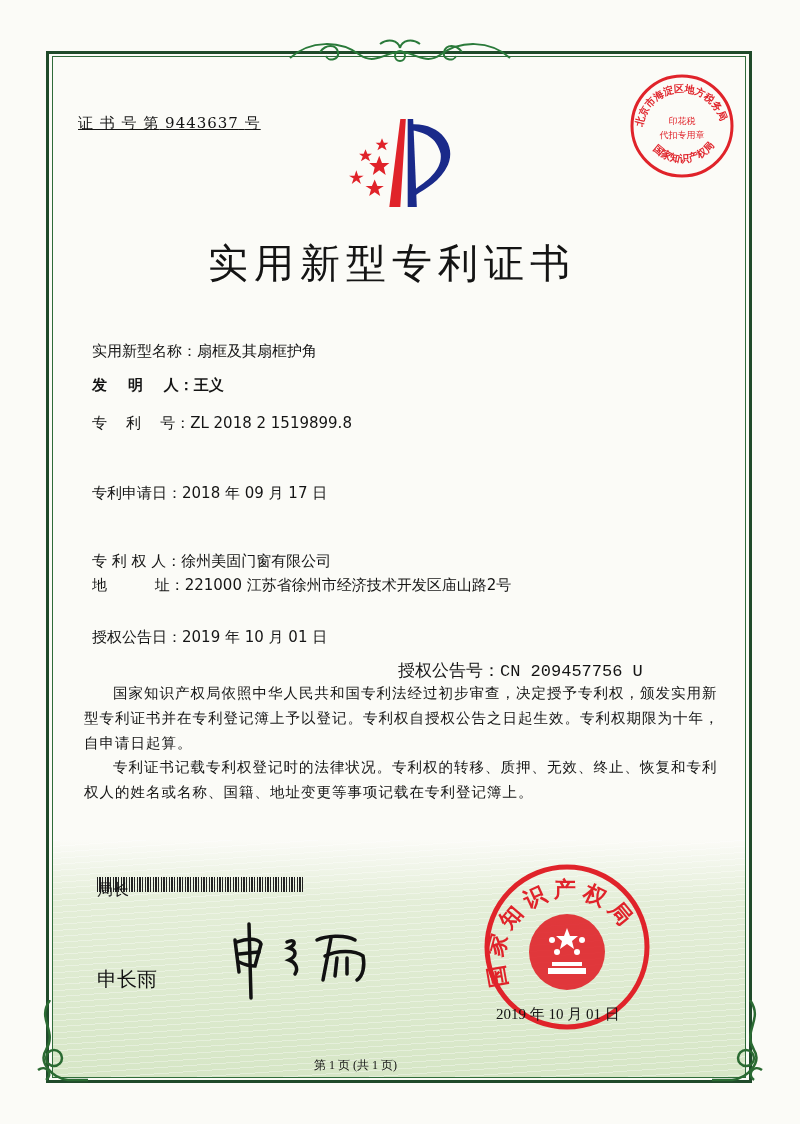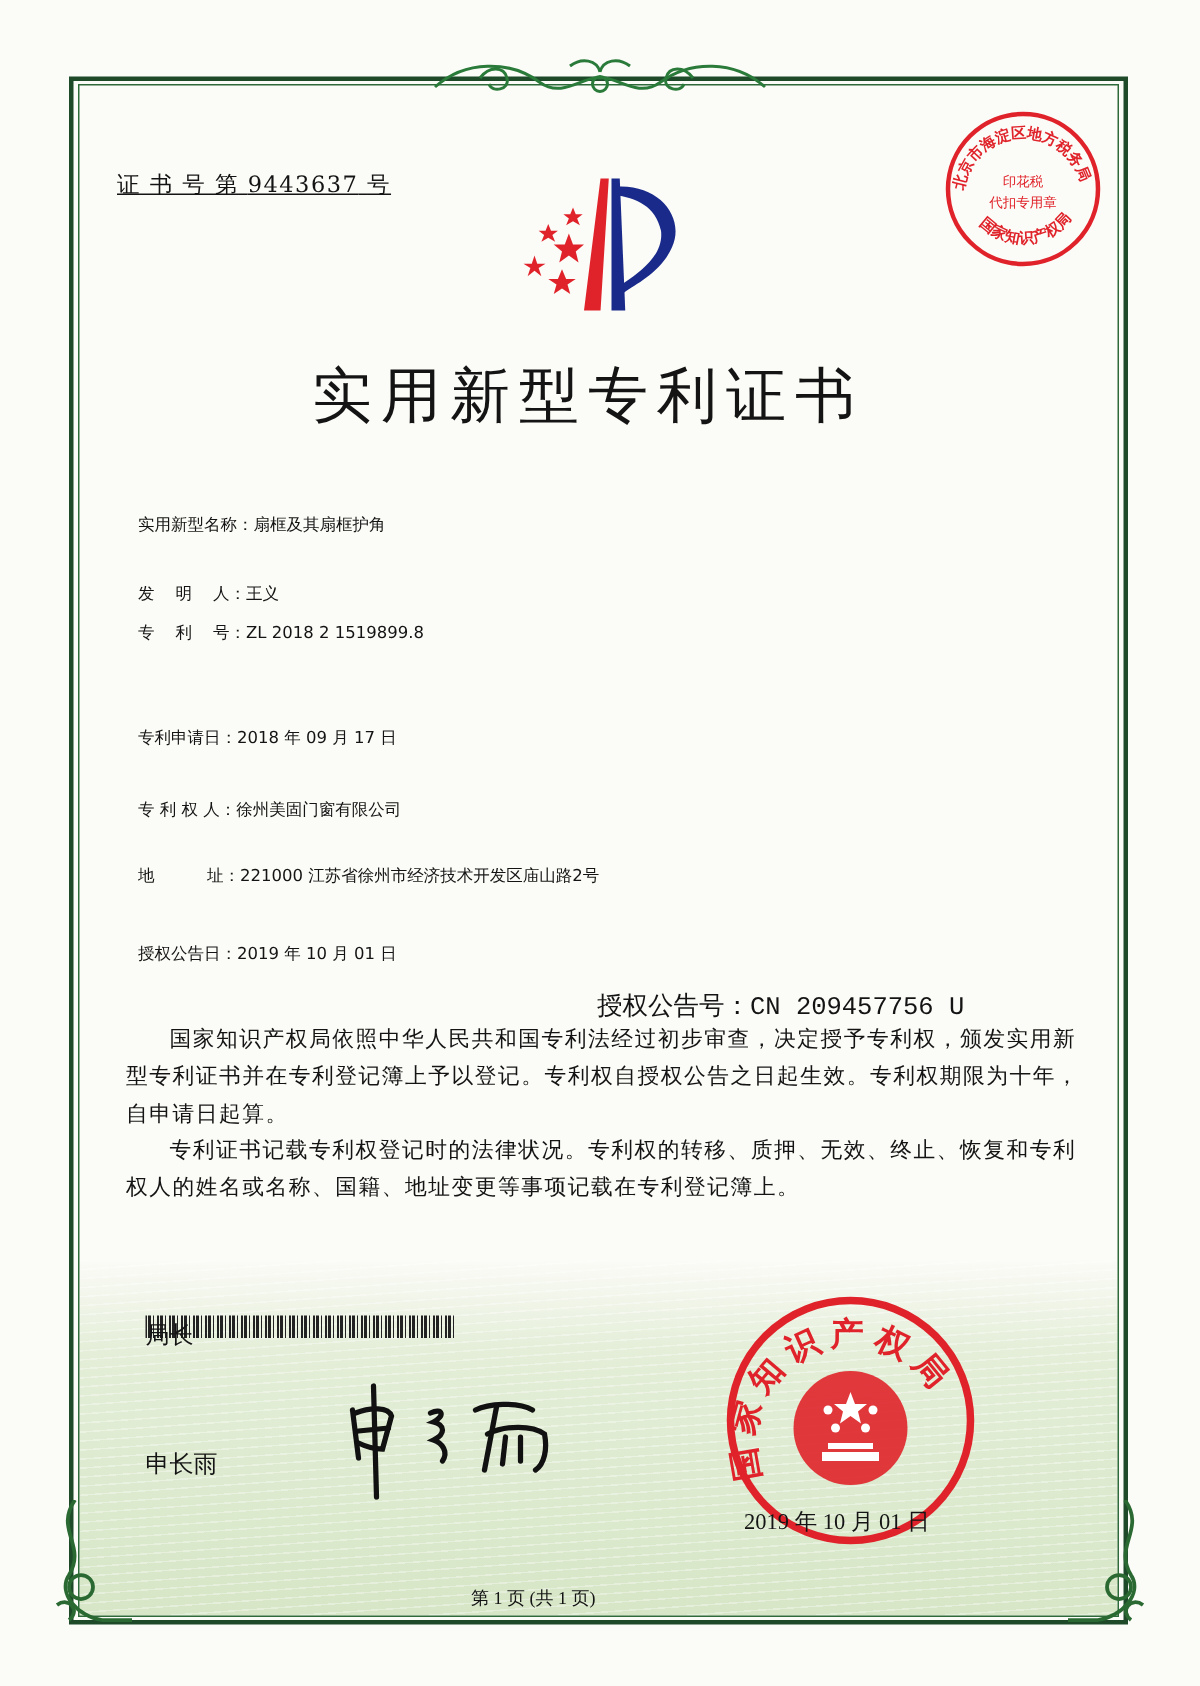--- a/index.html
+++ b/index.html
@@ -36,44 +36,44 @@
     position: absolute; left: 78px; top: 114px; font-size: 15px; letter-spacing: 1px; text-decoration: underline;
   }
   .logo { position: absolute; left: 328px; top: 108px; width: 130px; height: 110px; }
   .stamp-top { position: absolute; left: 628px; top: 72px; width: 108px; height: 108px; }
 
   .title {
     position: absolute; left: 0; width: 784px; top: 236px; text-align: center;
     font-size: 40px; letter-spacing: 6px; font-weight: normal;
   }
 
-  .field { position: absolute; left: 92px; font-size: 11px; white-space: pre; font-family: "DejaVu Sans", "Liberation Sans", sans-serif; }
+  .field { position: absolute; left: 92px; font-size: 15px; white-space: pre; font-family: "DejaVu Sans", "Liberation Sans", sans-serif; }
   .field .lbl { display: inline-block; }
   .f1 { top: 342px; }
-  .f2 { top: 388px; }
+  .f2 { top: 376px; font-weight: bold; }
   .f3 { top: 414px; }
   .f4 { top: 484px; }
-  .f5 { top: 532px; }
+  .f5 { top: 552px; }
   .f6 { top: 576px; }
   .f7 { top: 628px; }
   .f7b { position: absolute; left: 398px; top: 659px; font-size: 17px; white-space: pre; font-family: Liberation Mono, monospace; }
 
   .para {
     position: absolute; left: 84px; width: 640px; font-size: 14.5px; line-height: 25px;
     text-indent: 2em; letter-spacing: 1px; margin-top: 17px;
   }
   .p1 { top: 664px; }
   .p2 { top: 738px; }
 
   .barcode {
     position: absolute; left: 97px; top: 877px; width: 206px; height: 15px;
     background: repeating-linear-gradient(90deg, #222 0 1px, transparent 1px 2px, #222 2px 4px, transparent 4px 5px, #222 5px 6px, transparent 6px 8px);
   }
   .director-title { position: absolute; left: 97px; top: 880px; font-size: 16px; font-family: "DejaVu Sans", "Liberation Sans", sans-serif; }
-  .director-name { position: absolute; left: 97px; top: 966px; font-size: 16px; font-family: Liberation Mono, monospace; }
+  .director-name { position: absolute; left: 97px; top: 966px; font-size: 20px; font-family: Liberation Mono, monospace; }
   .signature { position: absolute; left: 225px; top: 920px; width: 150px; height: 80px; }
 
   .stamp-main { position: absolute; left: 482px; top: 862px; width: 170px; height: 170px; }
   .issue-date {
     position: absolute; left: 496px; top: 1005px; font-size: 15px;
     font-family: "Liberation Serif", serif;
   }
   .page-num {
     position: absolute; left: 0; width: 711px; text-align: center; top: 1057px; font-size: 12px;
     font-family: "Liberation Serif", serif;

